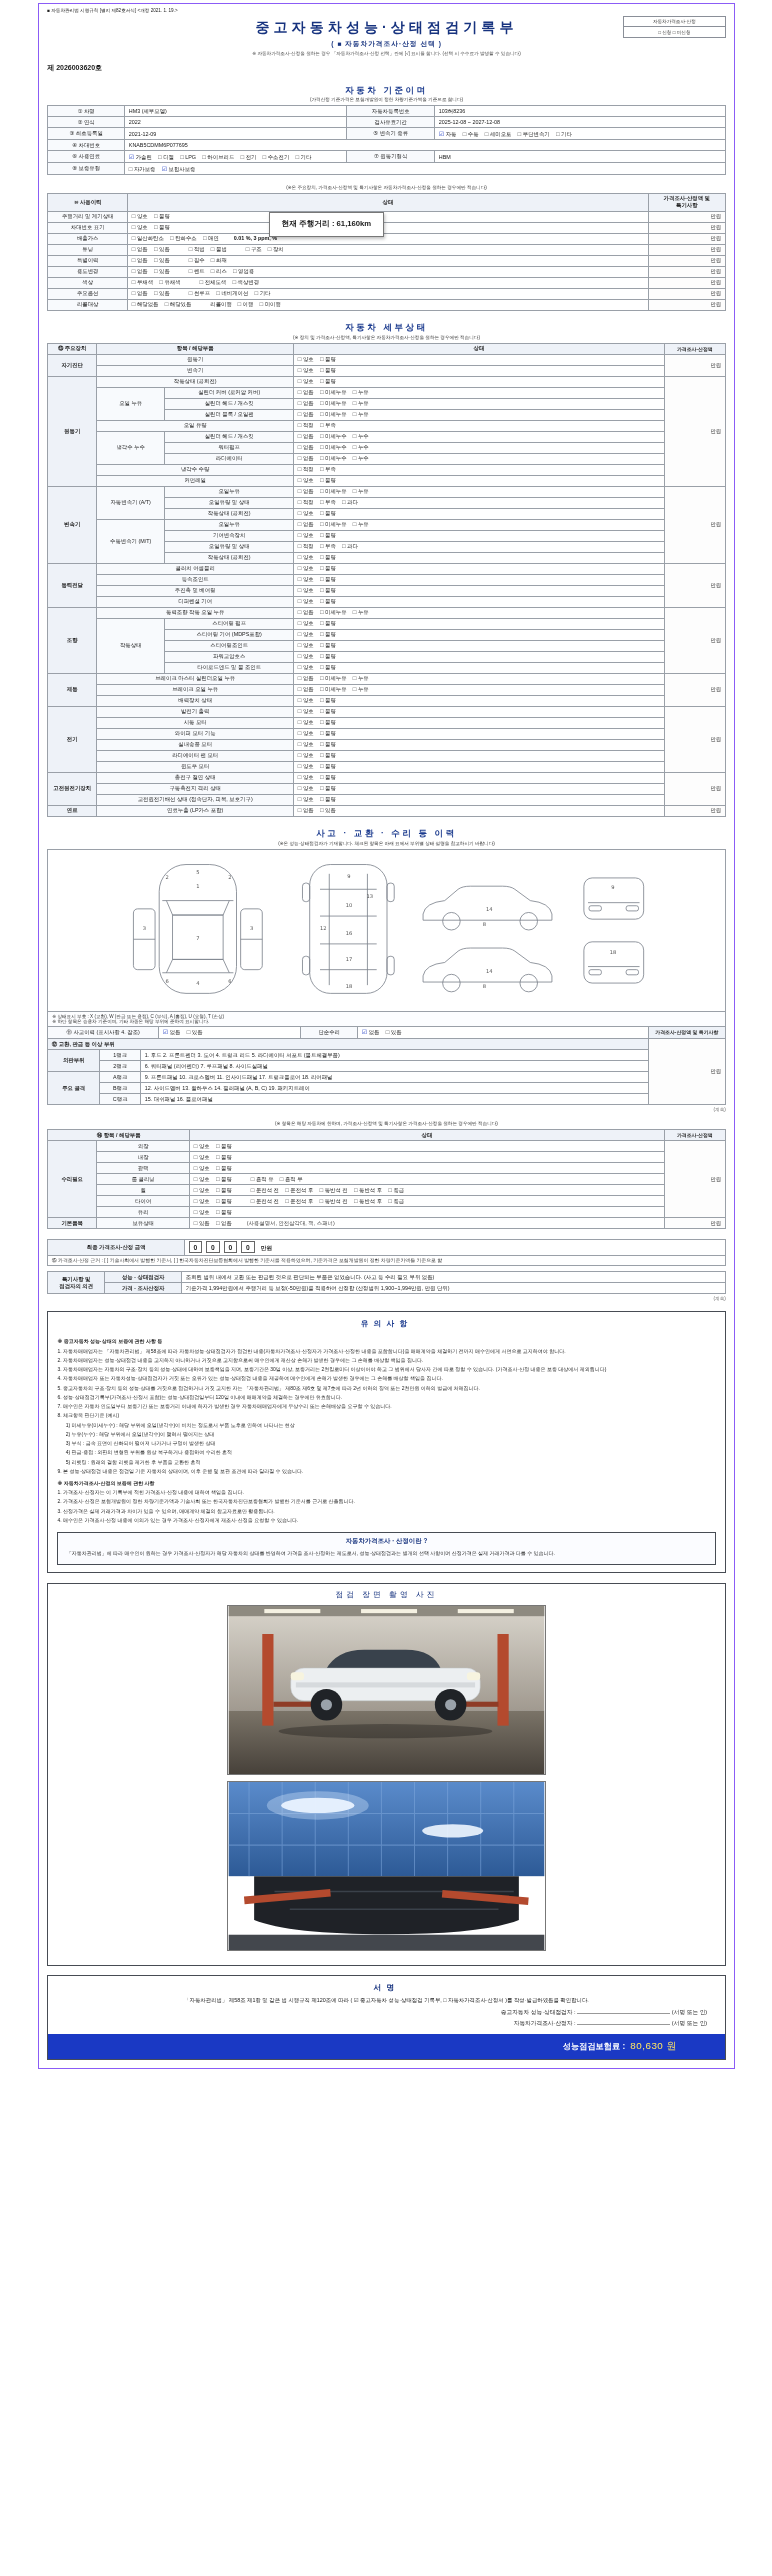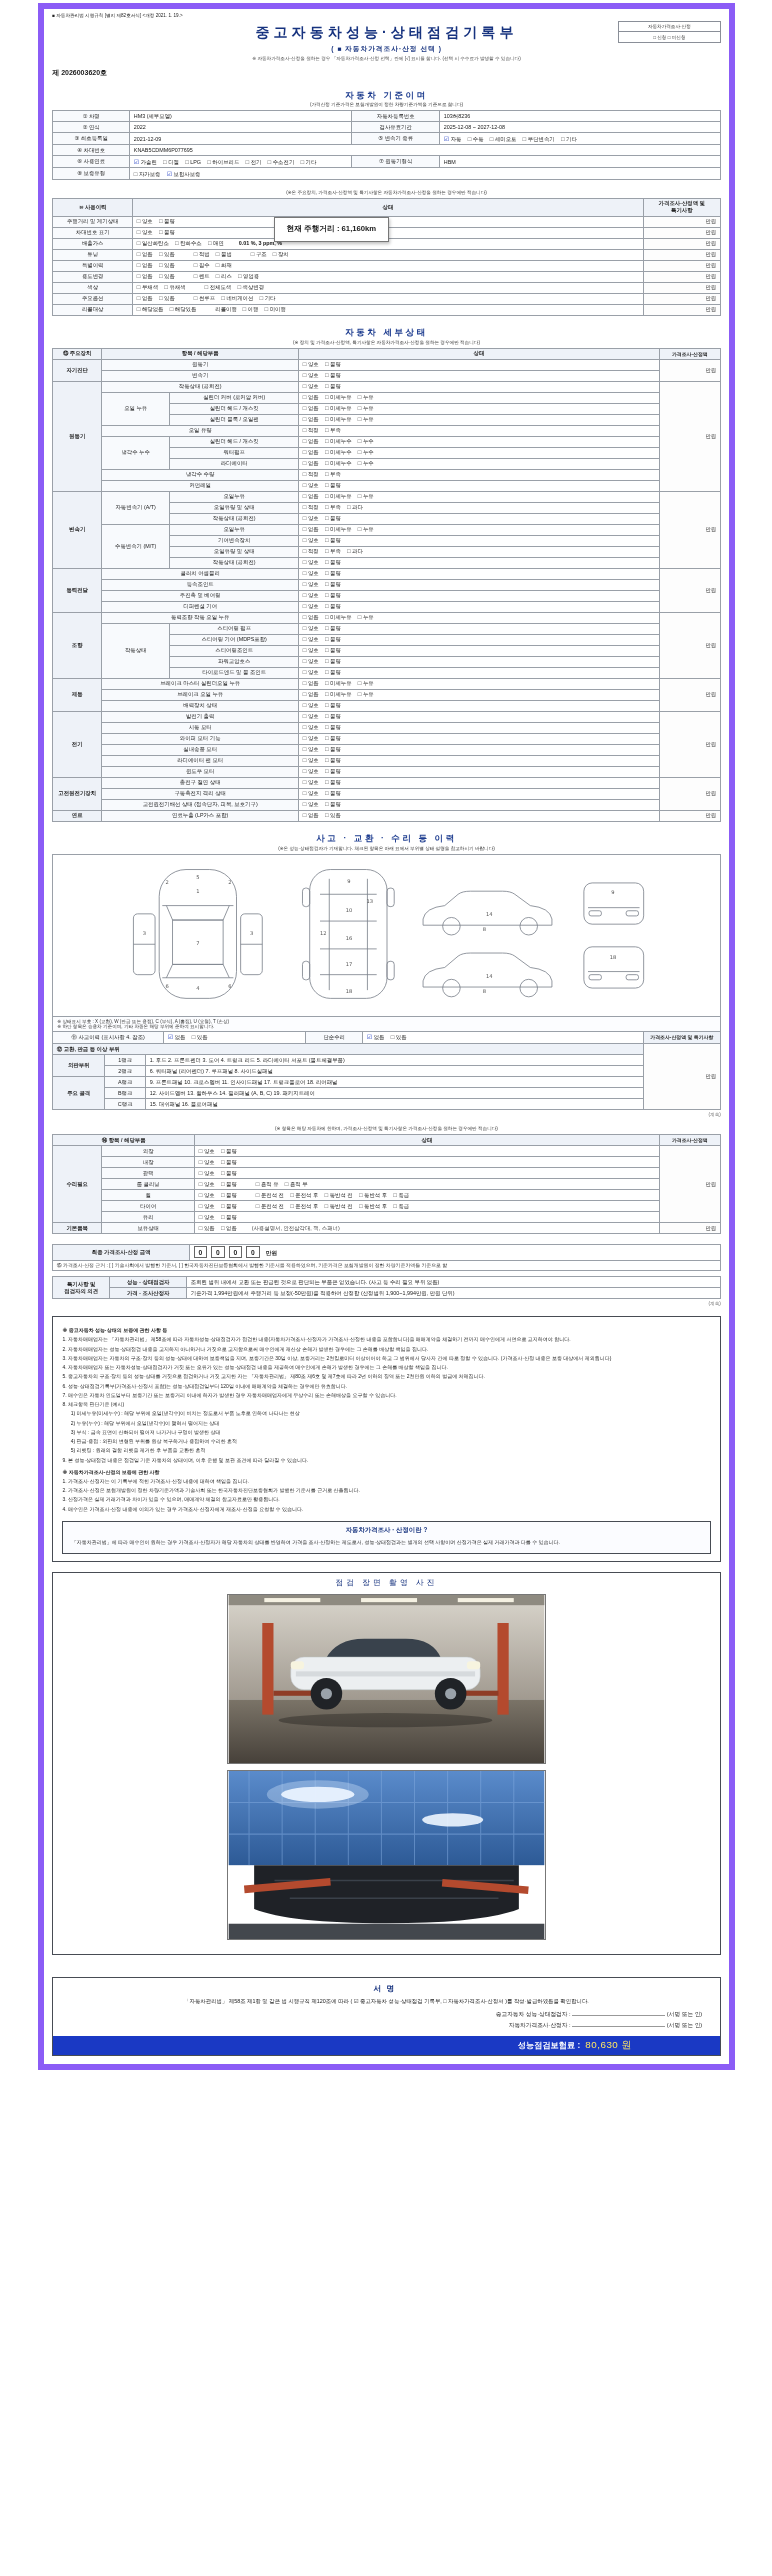--- a/index.html
+++ b/index.html
@@ -1,18 +1,18 @@
 <!DOCTYPE html>
 <html style="font-size:8.2px"><head>
 <meta charset="utf-8">
 <style>
 *{box-sizing:border-box;margin:0;padding:0}
 html,body{background:#fff}
 body{width:773px;font-family:"Liberation Sans","DejaVu Sans",sans-serif;color:#1a1a1a;-webkit-font-smoothing:antialiased}
-.doc{width:697px;margin:3.1px auto 0;border:6px solid #8b5cf6;padding:4.1px 8.2px 8.2px;position:relative;background:#fff}
+.doc{width:697px;margin:3.1px auto 0;border:1px solid #8b5cf6;padding:4.1px 8.2px 8.2px;position:relative;background:#fff}
 .rule-note{font-size:4.6px;color:#222}
 .hd{position:relative;text-align:center;padding:6.2px 0 1px}
 .title{font-size:14px;font-weight:bold;color:#17337f;letter-spacing:4.1px}
 .subtitle{font-size:6.7px;font-weight:bold;color:#17337f;margin-top:2.6px;letter-spacing:1px}
 .subnote{font-size:4.6px;color:#444;margin-top:2.1px}
 .stamp{position:absolute;right:0;top:3.1px;width:103px;border-collapse:collapse;background:#fff}
 .stamp td{border:0.5px solid #8a8f98;font-size:4.6px;padding:2.1px 2.1px;text-align:center;color:#333}
 .docno{font-size:7px;font-weight:bold;margin:6.2px 0 1px}
 .sec{margin-top:9.3px;position:relative}
 .sec-t{text-align:center;color:#1d3c8f;font-weight:bold;font-size:8.5px;letter-spacing:2.6px;padding:2.1px 0 0.5px}
@@ -39,25 +39,25 @@
 .nbox .nt{text-align:center;font-weight:bold;font-size:7.7px;letter-spacing:5.2px;color:#1d3c8f;padding:1px 0 5.2px}
 .nbox p{font-size:5px;line-height:1.55;color:#222;margin:1.5px 0;text-align:justify}
 .nbox p.nh{font-weight:bold;margin-top:4.1px}
 .nbox p.sub{margin-left:8.2px}
 .pbox{border:0.8px solid #474c54;margin-top:7.2px;padding:4.6px 8.2px;background:#fbfcff}
 .pbox .pt{text-align:center;font-weight:bold;font-size:6.4px;color:#17337f;padding-bottom:2.6px}
 .pbox p{font-size:5px;line-height:1.5;color:#222;text-align:justify}
 .photo-sec{border:1px solid #474c54;margin-top:10.3px;padding:5.2px 0 8.2px;text-align:center}
 .photo-sec .pht{font-weight:normal;font-size:7.7px;letter-spacing:3.1px;color:#17337f;padding-bottom:5.2px}
 .photo{display:block;margin:0 auto 6.2px;border:0.5px solid #777}
-.sign-box{border:1px solid #474c54;margin-top:22px;padding:5.2px 12.4px 0;background:#fff}
+.sign-box{border:1px solid #474c54;margin-top:9px;padding:5.2px 12.4px 0;background:#fff}
 .sign-box .st{text-align:center;font-weight:bold;font-size:7.7px;letter-spacing:5.2px;color:#17337f;padding:1px 0 4.1px}
 .sign-box .sline{font-size:5.4px;text-align:center;color:#222;margin-bottom:5.2px}
 .sign-box .sig{font-size:5.7px;text-align:right;color:#222;margin:3.1px 5.2px}
-.fee{margin:6.2px -12.4px 0;background:#1a39c4;height:19px;display:flex;align-items:center;justify-content:flex-end;padding-right:88px}
+.fee{margin:6.2px -12.4px 0;background:#1a39c4;height:25px;display:flex;align-items:center;justify-content:flex-end;padding-right:48px}
 .fee .fl{color:#fff;font-weight:bold;font-size:8.2px;margin-right:5.2px}
 .fee .fv{color:#ffe763;font-weight:normal;font-size:9.8px;letter-spacing:0.5px}
 svg text{font-family:"DejaVu Sans",sans-serif}
 </style>
 </head>
 <body>
 
 <div class="doc">
 
   <div class="rule-note">■ 자동차관리법 시행규칙 [별지 제82호서식] &lt;개정 2021. 1. 19.&gt;</div>
@@ -692,20 +692,21 @@
       <tr>
         <th>가격 · 조사산정자</th>
         <td class="val">기준가격 1,994만원에서 주행거리 등 보정(-50만원)을 적용하여 산정함 (산정범위 1,900~1,994만원, 만원 단위)</td>
       </tr>
     </tbody>
       </table>
     <div class="cont">(계속)</div>
   </div>
 
   <div class="nbox">
+    <div class="nt">유의사항</div>
     <p class="nh">※ 중고자동차 성능·상태의 보증에 관한 사항 등</p>
     <p>1.  자동차매매업자는 「자동차관리법」 제58조에 따라 자동차성능·상태점검자가 점검한 내용(자동차가격조사·산정자가 가격조사·산정한 내용을 포함합니다)을 매매계약을 체결하기 전까지 매수인에게 서면으로 고지하여야 합니다.</p>
     <p>2.  자동차매매업자는 성능·상태점검 내용을 고지하지 아니하거나 거짓으로 고지함으로써 매수인에게 재산상 손해가 발생한 경우에는 그 손해를 배상할 책임을 집니다.</p>
     <p>3.  자동차매매업자는 자동차의 구조·장치 등의 성능·상태에 대하여 보증책임을 지며, 보증기간은 30일 이상, 보증거리는 2천킬로미터 이상이어야 하고 그 범위에서 당사자 간에 따로 정할 수 있습니다. (가격조사·산정 내용은 보증 대상에서 제외됩니다)</p>
     <p>4.  자동차매매업자 또는 자동차성능·상태점검자가 거짓 또는 오류가 있는 성능·상태점검 내용을 제공하여 매수인에게 손해가 발생한 경우에는 그 손해를 배상할 책임을 집니다.</p>
     <p>5.  중고자동차의 구조·장치 등의 성능·상태를 거짓으로 점검하거나 거짓 고지한 자는 「자동차관리법」 제80조 제6호 및 제7호에 따라 2년 이하의 징역 또는 2천만원 이하의 벌금에 처해집니다.</p>
     <p>6.  성능·상태점검기록부(가격조사·산정서 포함)는 성능·상태점검일부터 120일 이내에 매매계약을 체결하는 경우에만 유효합니다.</p>
     <p>7.  매수인은 자동차 인도일부터 보증기간 또는 보증거리 이내에 하자가 발생한 경우 자동차매매업자에게 무상수리 또는 손해배상을 요구할 수 있습니다.</p>
     <p>8.  체크항목 판단기준 (예시)</p>
     <p class="sub">1) 미세누유(미세누수) : 해당 부위에 오일(냉각수)이 비치는 정도로서 부품 노후로 인하여 나타나는 현상</p>

